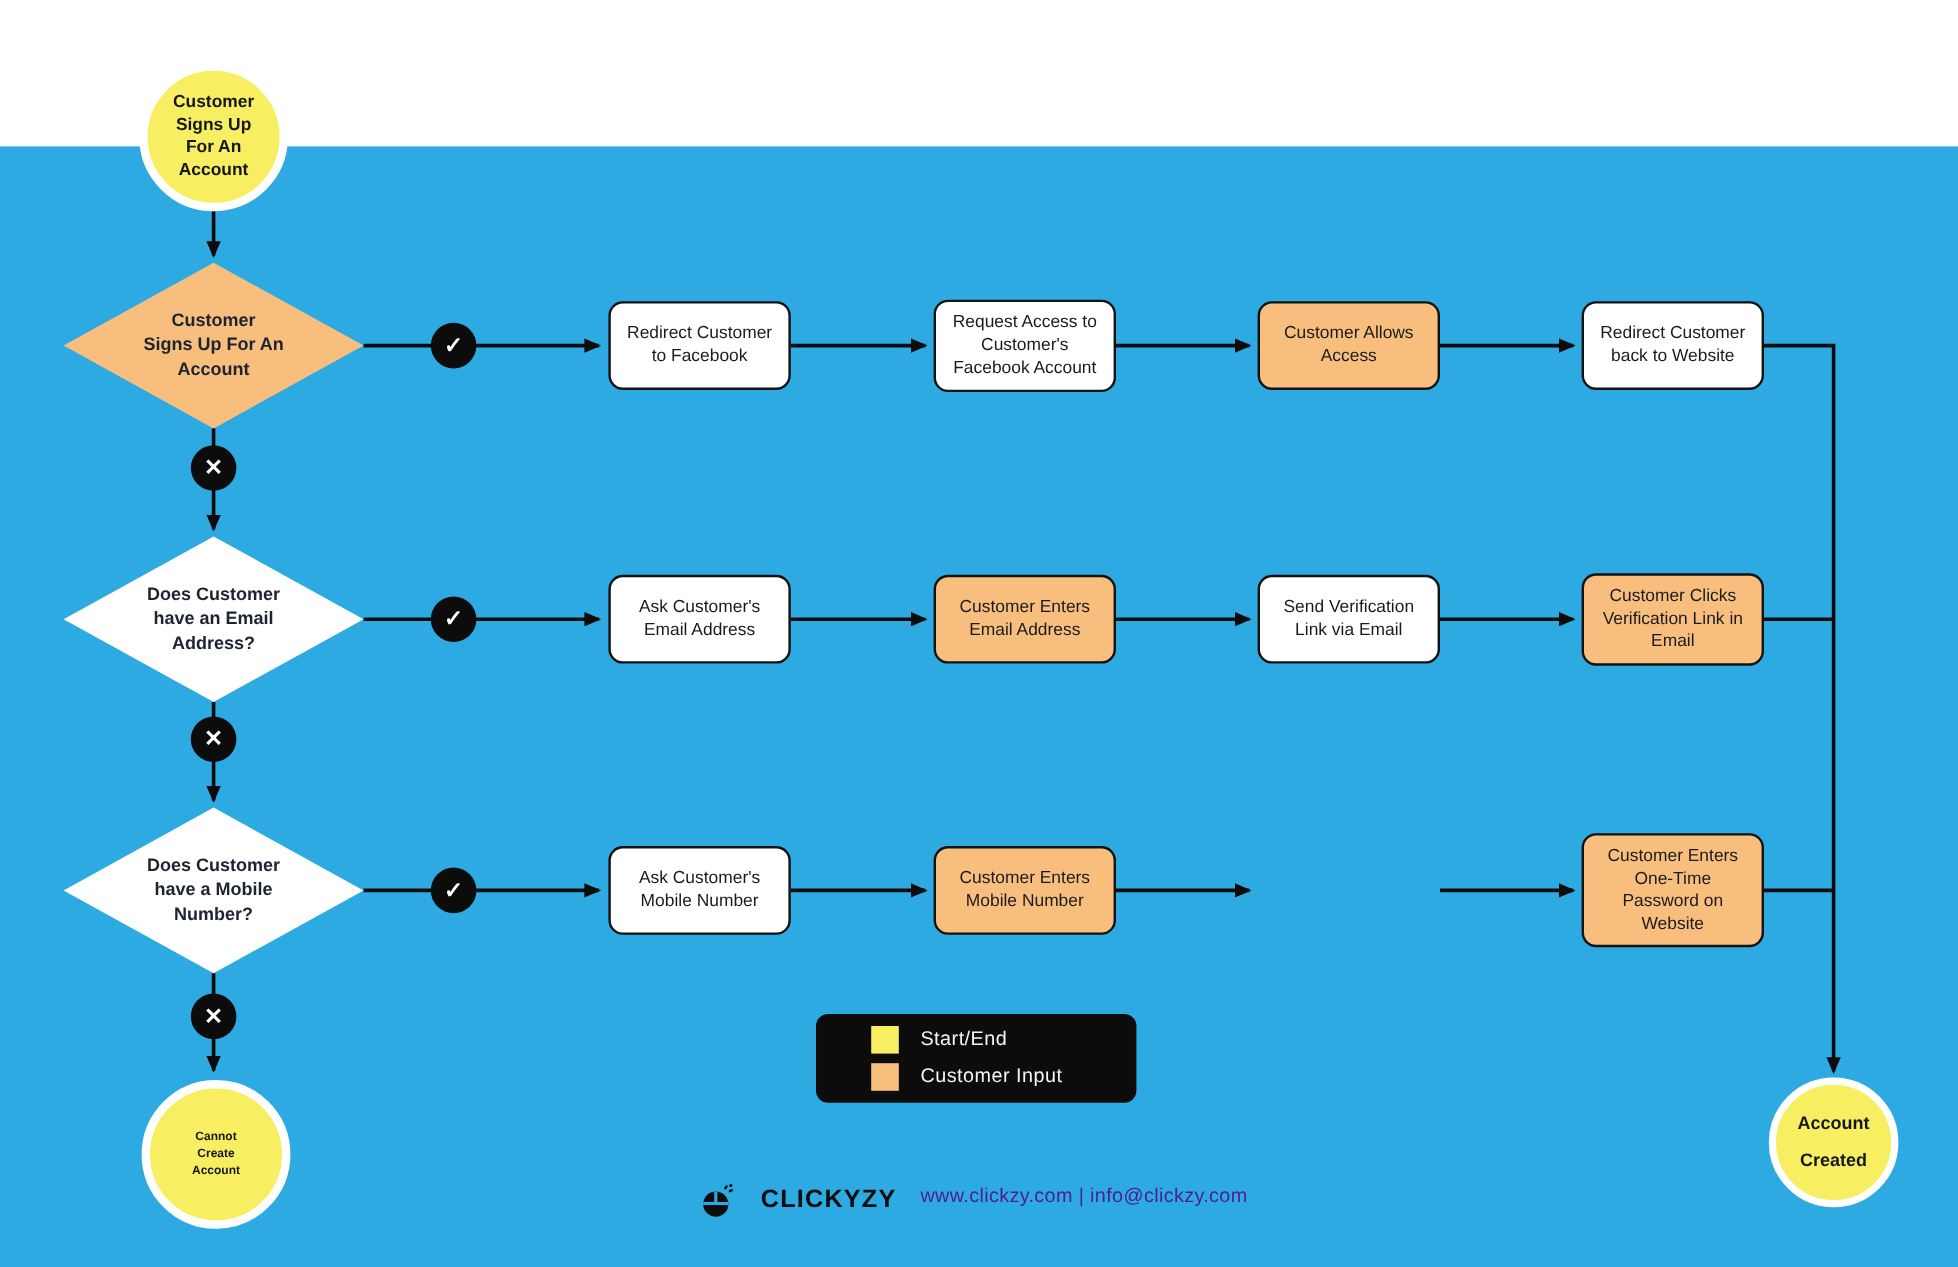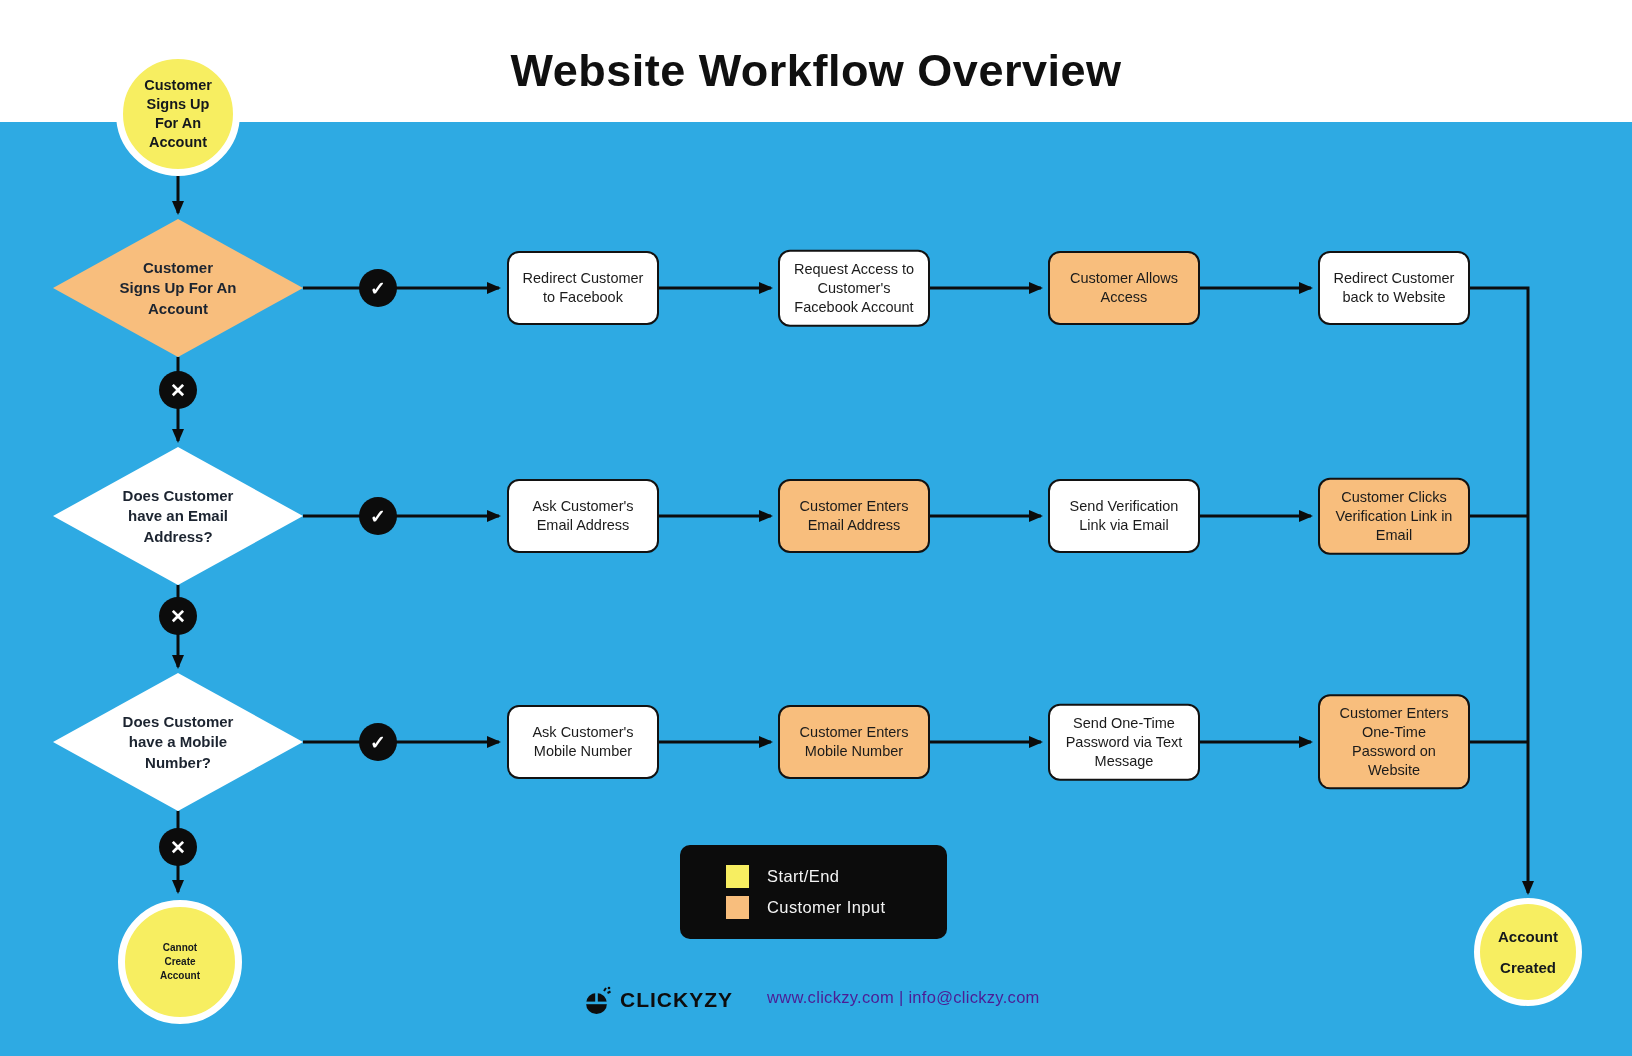--- a/index.html
+++ b/index.html
@@ -44,48 +44,47 @@
   .box.process{background:#ffffff;}
   .box.input{background:#F8BE7D;}
   
   .badge{
     position:absolute;z-index:3;width:38px;height:38px;border-radius:50%;
     background:#0c0c0c;color:#ffffff;display:flex;align-items:center;justify-content:center;
     font-size:19px;font-weight:bold;
   }
   
   .legend{
-    position:absolute;z-index:3;left:680px;top:845px;width:267px;height:94px;
+    position:absolute;z-index:3;left:680px;top:845px;width:267px;height:74px;
     box-sizing:border-box;background:#0c0c0c;border-radius:10px;
     display:flex;flex-direction:column;justify-content:center;gap:8px;
     padding-left:46px;
   }
   .legend-row{display:flex;align-items:center;gap:18px;}
   .swatch{width:23px;height:23px;}
   .swatch-startend{background:#F7EE61;}
   .swatch-input{background:#F8BE7D;}
   .legend-label{color:#f4f4f4;font-size:16.5px;letter-spacing:.4px;}
   
   .brand{
     position:absolute;z-index:3;left:584px;top:982px;height:36px;
-    display:flex;align-items:center;gap:9px;
+    display:flex;align-items:center;gap:23px;
   }
   .brand-name{font-size:21px;font-weight:bold;letter-spacing:1px;color:#0d0d0d;}
   .contact{
     position:absolute;z-index:3;left:767px;top:988px;
     font-size:16.5px;color:#4c1d95;letter-spacing:.3px;
   }
 </style>
 </head>
 <body>
 
 <div class="canvas">
 
   <div class="header"></div>
-  <div class="page-title">Website Workflow Overview</div>
 
   <svg class="overlay" width="1632" height="1056">
     <defs>
       <marker id="ah" markerUnits="userSpaceOnUse" markerWidth="14" markerHeight="12" refX="12" refY="6" orient="auto">
         <path d="M0,0 L14,6 L0,12 Z" fill="#0c0c0c"></path>
       </marker>
     </defs>
 
     <g>
       <polygon points="53,288 178,219 303,288 178,357" fill="#F8BE7D"></polygon>
@@ -182,25 +181,20 @@
     </div>
 
   <div class="box process" style="left:507px;top:742px;">
       <div class="node-label">Ask Customer's
 Mobile Number</div>
     </div>
   <div class="box input" style="left:778px;top:742px;">
       <div class="node-label">Customer Enters
 Mobile Number</div>
     </div>
-  <div class="box process" style="left:1048px;top:742px;">
-      <div class="node-label">Send One-Time
-Password via Text
-Message</div>
-    </div>
   <div class="box input" style="left:1318px;top:742px;">
       <div class="node-label">Customer Enters
 One-Time
 Password on
 Website</div>
     </div>
 
   <div class="circle fail">
     <div class="node-label">Cannot
 Create

